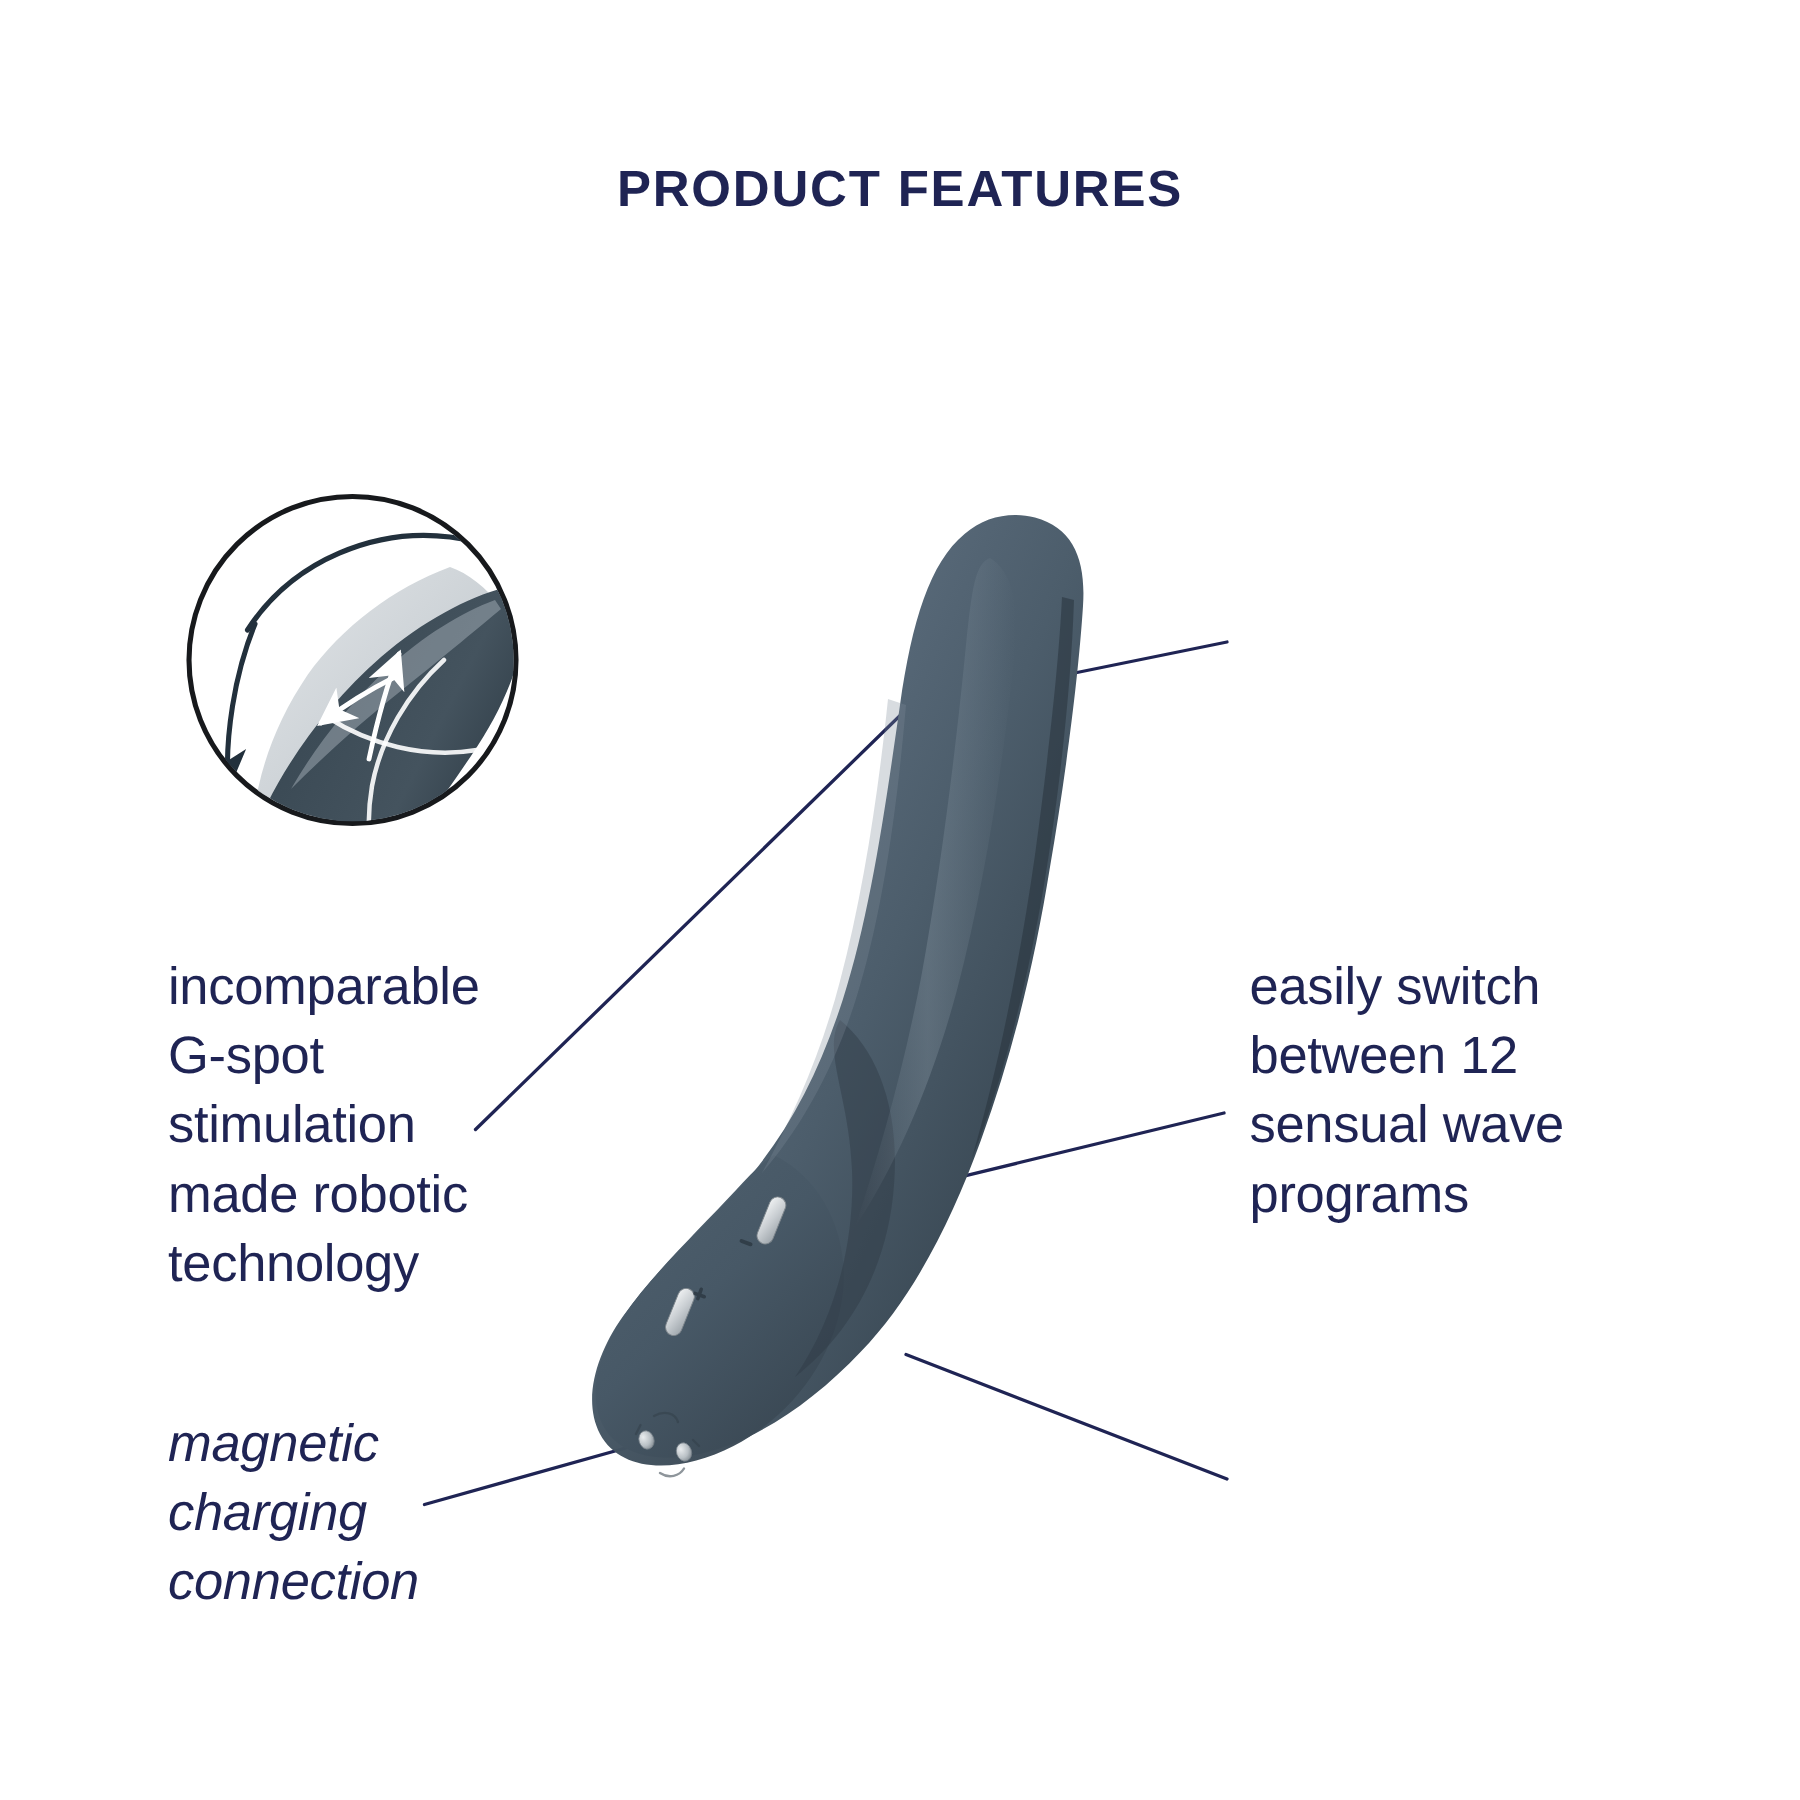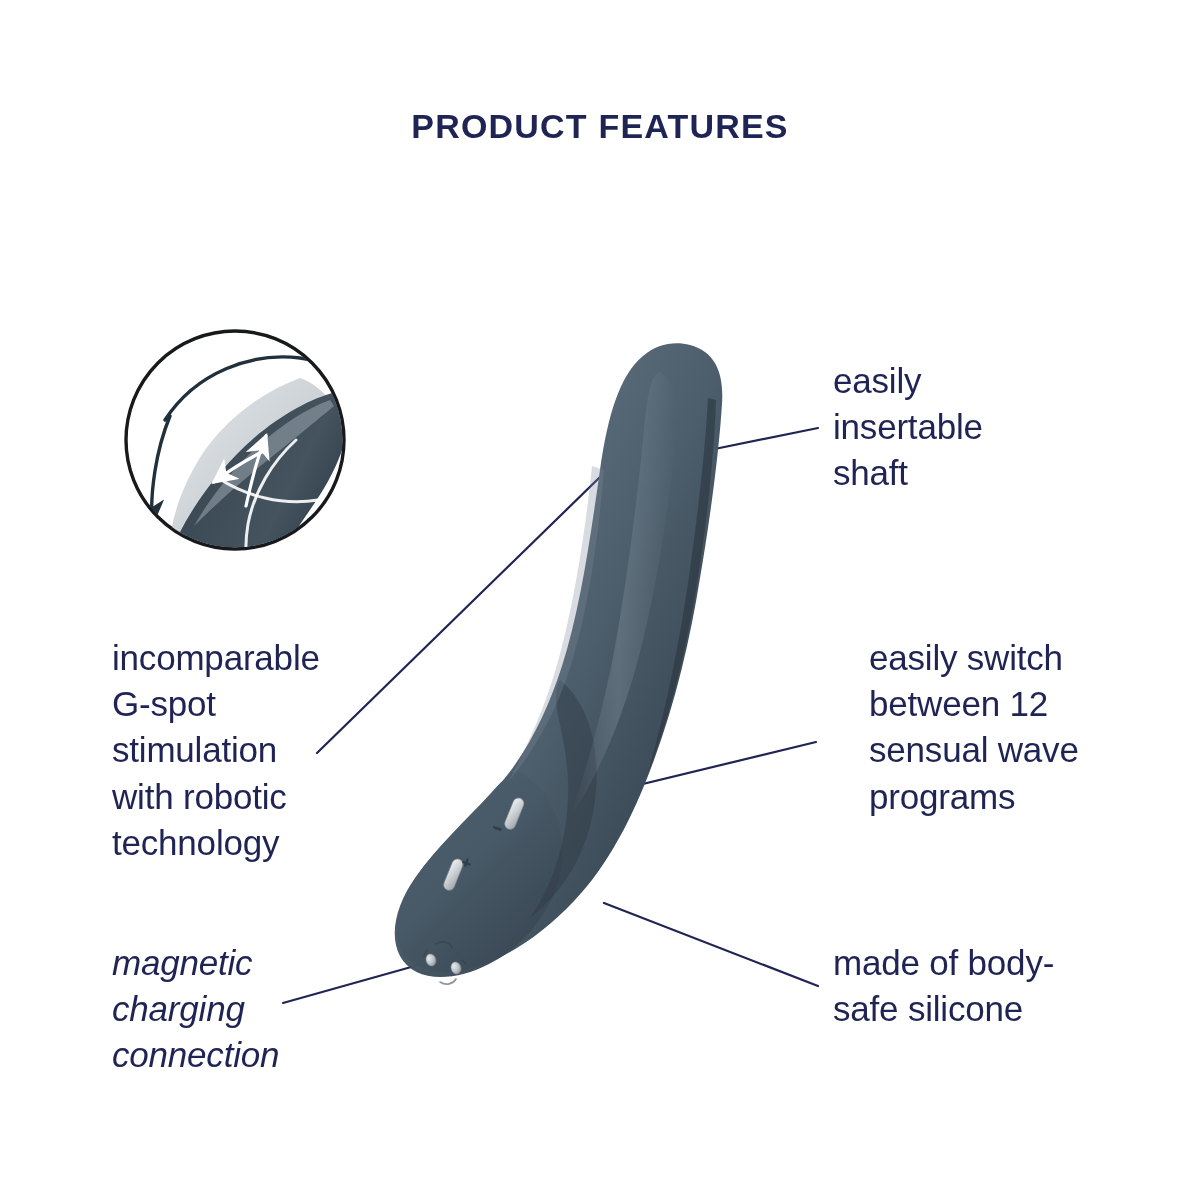--- a/index.html
+++ b/index.html
@@ -37,21 +37,21 @@
     position: absolute;
     color: #1f2454;
     font-family: "Liberation Sans", sans-serif;
     font-size: 35px;
     font-weight: 400;
     line-height: 1.32;
     letter-spacing: -0.2px;
     white-space: pre-line;
   }
   #label-insertable-shaft { left: 833px; top: 358px; width: 300px; }
-  #label-switch-programs  { left: 833px; top: 635px; width: 300px; margin-left: 36px; }
+  #label-switch-programs  { left: 833px; top: 635px; width: 300px; }
   #label-body-safe        { left: 833px; top: 940px; width: 300px; }
   #label-gspot            { left: 112px; top: 635px; width: 320px; }
   #label-magnetic         { left: 112px; top: 940px; width: 300px; font-style: italic; }
 
   
   #stage {
     position: absolute;
     left: 0;
     top: 0;
     width: 1200px;
@@ -251,35 +251,30 @@
         <path d="M 262,452 C 246,460 230,470 214,482" fill="none" stroke="#ffffff" stroke-width="3.2" stroke-linecap="round" marker-end="url(#arrowWhite)"></path>
         <path d="M 296,440
                  C 272,462 254,492 248,524
                  C 244,548 246,570 252,588" fill="none" stroke="#ffffff" stroke-width="3.0" stroke-linecap="round" opacity="0.9"></path>
         <path d="M 218,478
                  C 246,496 282,506 318,500" fill="none" stroke="#ffffff" stroke-width="3.0" stroke-linecap="round" opacity="0.9"></path>
       </g>
     </g>
   </svg>
 
-  <div class="feature-label" id="label-insertable-shaft">easily
-insertable
-shaft</div>
 
   <div class="feature-label" id="label-switch-programs">easily switch
 between 12
 sensual wave
 programs</div>
 
-  <div class="feature-label" id="label-body-safe">made of body-
-safe silicone</div>
 
   <div class="feature-label" id="label-gspot">incomparable
 G-spot
 stimulation
-with robotic
+made robotic
 technology</div>
 
   <div class="feature-label" id="label-magnetic">magnetic
 charging
 connection</div>
 
 </div>
 
 </body></html>

